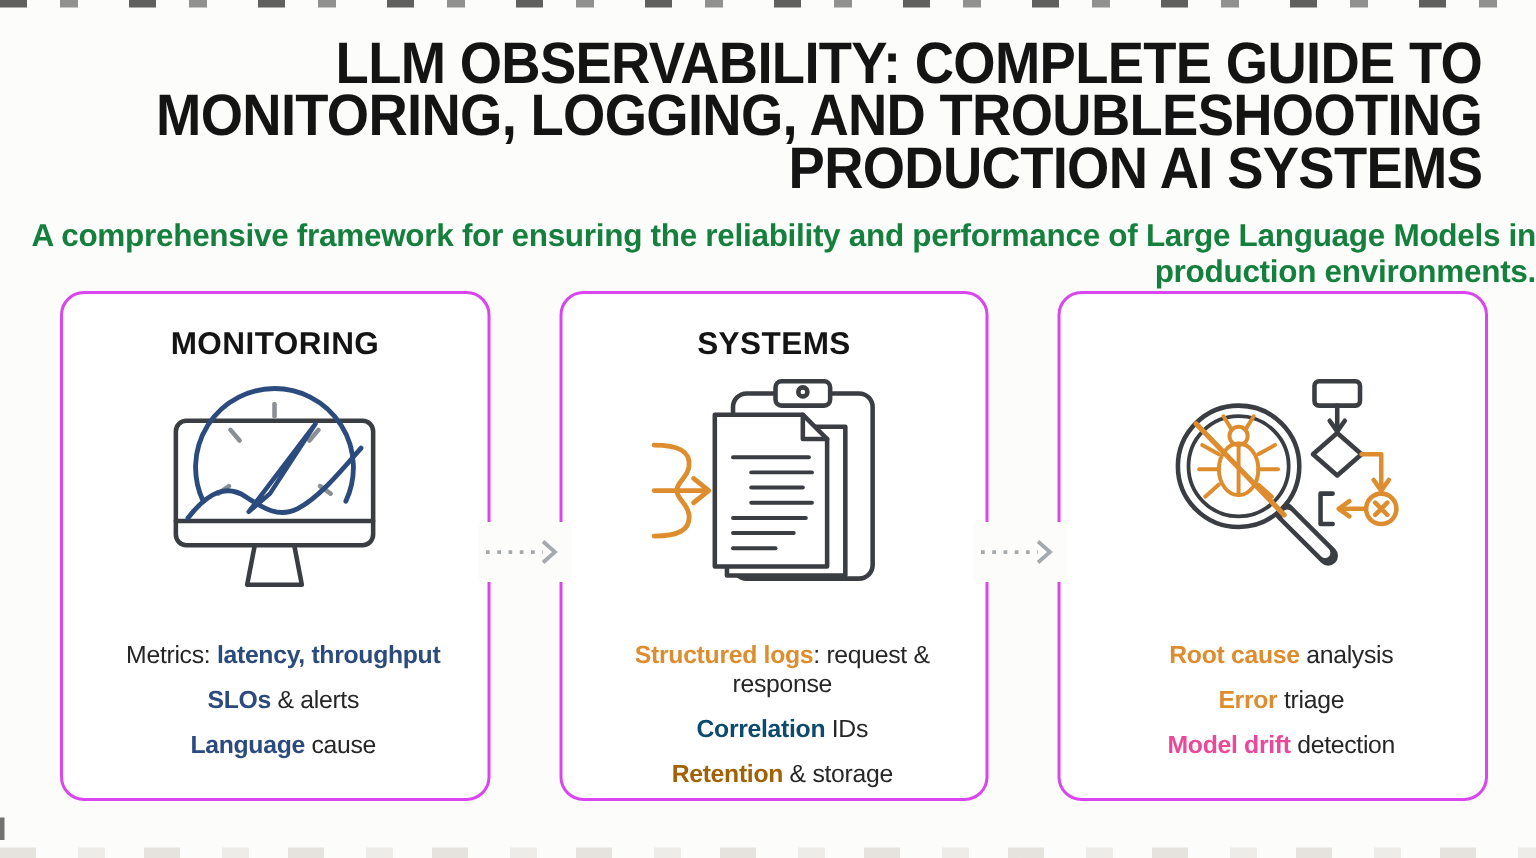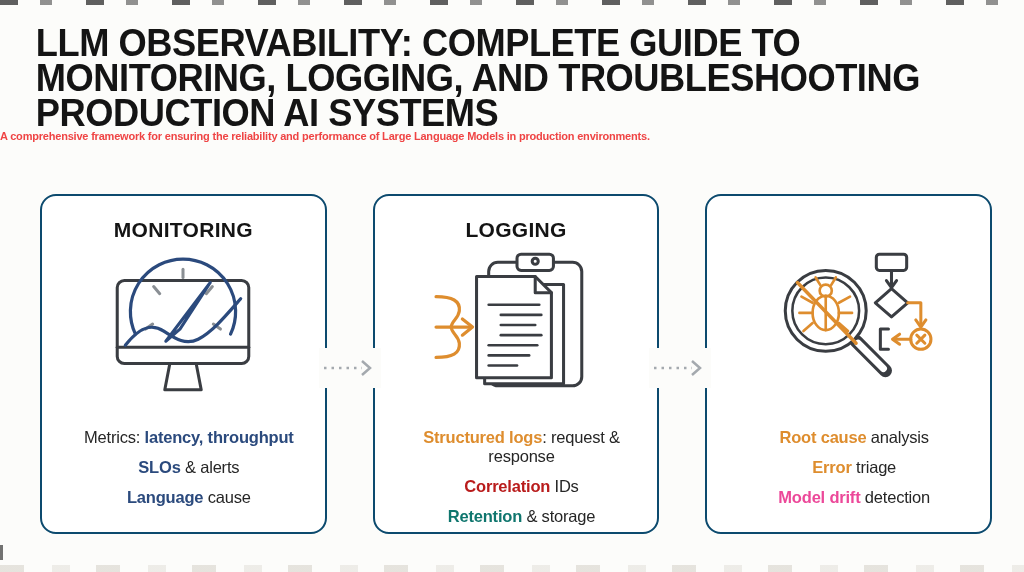--- a/index.html
+++ b/index.html
@@ -20,37 +20,37 @@
   .artifact-bottom{
     position:absolute;bottom:0;left:0;right:0;height:7px;
     background:repeating-linear-gradient(90deg,rgba(150,140,120,.22) 0 24px,transparent 24px 52px,rgba(150,140,120,.14) 52px 70px,transparent 70px 96px);
   }
   .artifact-left-mark{
     position:absolute;left:0;top:545px;width:3px;height:15px;
     background:rgba(40,40,40,.65);
   }
 
   
-  .header{position:absolute;top:25px;left:0;width:100%;text-align:left;}
+  .header{position:absolute;top:25px;left:0;width:100%;text-align:right;}
   .title{
     font-size:39px;line-height:35px;font-weight:bold;color:#141414;
     letter-spacing:-0.5px;transform:scaleX(.93);transform-origin:center top;
   }
   .title span{display:block;}
   .subtitle{
-    font-size:11px;font-weight:600;color:#ef4444;letter-spacing:-0.2px;
+    margin-top:16px;font-size:21px;font-weight:600;color:#15803d;letter-spacing:-0.2px;
   }
 
   
   .cards{
     position:absolute;top:194px;left:40px;width:952px;height:340px;
     display:flex;gap:46px;
   }
   .card{
-    flex:1;background:#ffffff;border:2px solid #0c4a6e;border-radius:16px;
+    flex:1;background:#ffffff;border:2px solid #d946ef;border-radius:16px;
     position:relative;
   }
   .card-title{
     position:absolute;top:22px;left:0;width:100%;text-align:center;
     font-size:21px;font-weight:bold;letter-spacing:.3px;color:#141414;
   }
   .card-icon{
     position:absolute;top:50px;left:0;right:0;
     display:flex;justify-content:center;
   }
@@ -110,21 +110,21 @@
         </svg>
       </div>
       <div class="card-bullets">
           <div class="bullet-line"><span>Metrics: </span><span style="font-weight: bold; color: rgb(43, 74, 125);">latency, throughput</span></div>
           <div class="bullet-line"><span style="font-weight: bold; color: rgb(43, 74, 125);">SLOs</span><span> &amp; alerts</span></div>
           <div class="bullet-line"><span style="font-weight: bold; color: rgb(43, 74, 125);">Language</span><span> cause</span></div>
         </div>
     </section>
 
     <section class="card">
-      <div class="card-title">LOGGING</div>
+      <div class="card-title">SYSTEMS</div>
       <div class="card-icon">
         <svg width="172" height="152" viewBox="0 0 170 150">
           <g fill="none" stroke="#3a3d42" stroke-width="3" stroke-linecap="round" stroke-linejoin="round">
             <rect x="58" y="16" width="92" height="122" rx="9"></rect>
             <rect x="86" y="8" width="36" height="16" rx="4" fill="#ffffff"></rect>
             <circle cx="104" cy="15" r="3"></circle>
             <rect x="54" y="38" width="78" height="98" fill="#ffffff"></rect>
             <path d="M 46 30 H 104 L 120 46 V 130 H 46 Z" fill="#ffffff"></path>
             <path d="M 104 30 V 46 H 120"></path>
           </g>
@@ -140,22 +140,22 @@
           <g fill="none" stroke="#de8d2e" stroke-width="3.2" stroke-linecap="round" stroke-linejoin="round">
             <line x1="6" y1="80" x2="40" y2="80"></line>
             <polyline points="32,72 42,80 32,88"></polyline>
             <path d="M 6 50 C 22 50 30 54 29 64 C 28 72 21 74 21 80"></path>
             <path d="M 6 110 C 22 110 30 106 29 96 C 28 88 21 86 21 80"></path>
           </g>
         </svg>
       </div>
       <div class="card-bullets">
           <div class="bullet-line"><span style="font-weight: bold; color: rgb(222, 141, 46); text-align: center;">Structured logs</span><span>: request &amp; response</span></div>
-          <div class="bullet-line"><span style="font-weight: bold; color: #b91c1c;">Correlation</span><span> IDs</span></div>
-          <div class="bullet-line"><span style="font-weight: bold; color: #0f766e;">Retention</span><span> &amp; storage</span></div>
+          <div class="bullet-line"><span style="font-weight: bold; color: #0c4a6e;">Correlation</span><span> IDs</span></div>
+          <div class="bullet-line"><span style="font-weight: bold; color: #a16207;">Retention</span><span> &amp; storage</span></div>
         </div>
     </section>
 
     <section class="card">
       <div class="card-icon">
         <svg width="172" height="152" viewBox="0 0 170 150">
 
           <g fill="none" stroke="#3a3d42" stroke-width="3" stroke-linecap="round" stroke-linejoin="round">
             <rect x="112" y="8" width="30" height="16" rx="3"></rect>
             <line x1="127" y1="24" x2="127" y2="38"></line>

